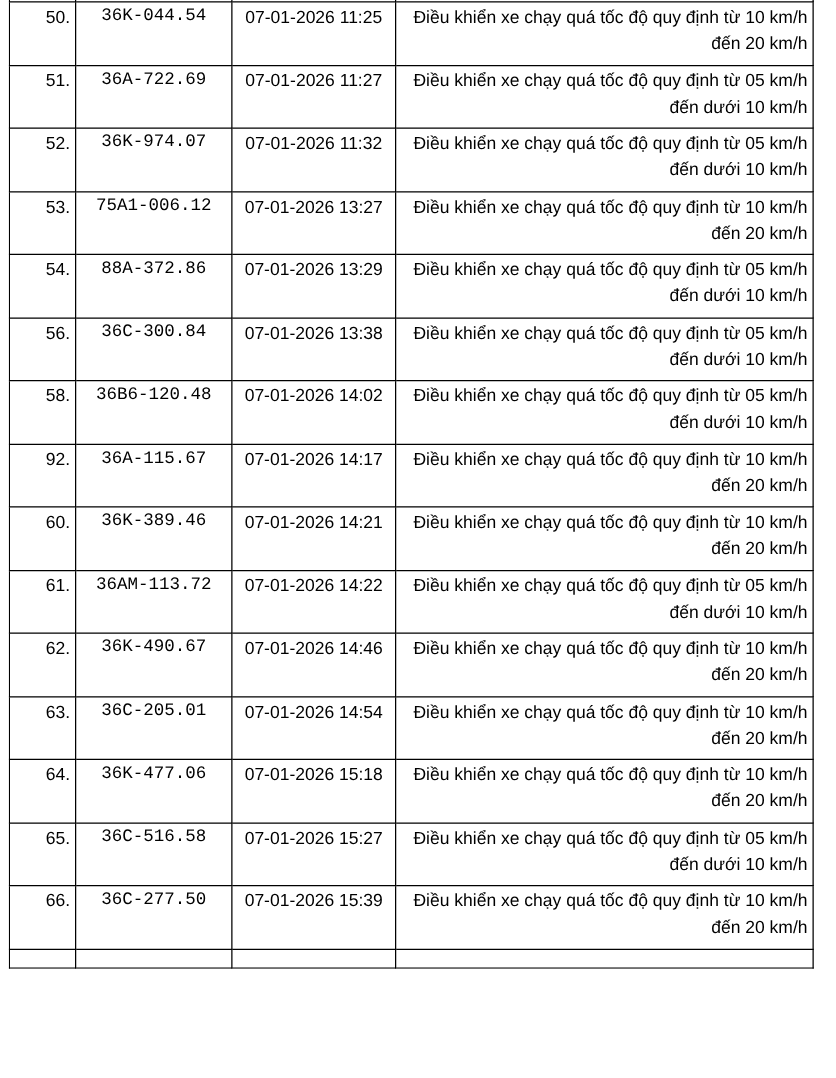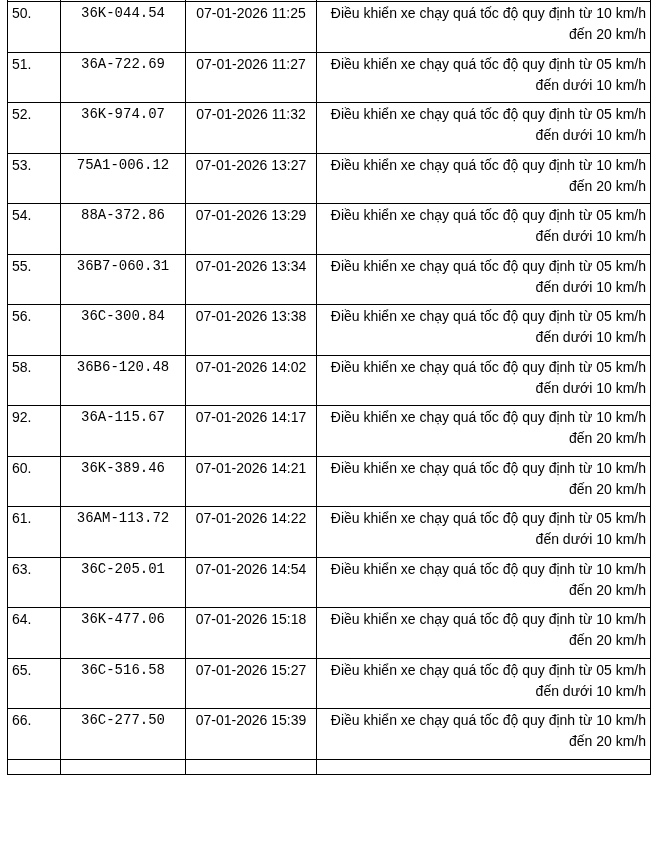--- a/index.html
+++ b/index.html
@@ -31,21 +31,21 @@
     font-size: 14px;
     line-height: 21px;
     padding: 1px 4px 0 4px;
     overflow: hidden;
     word-wrap: break-word;
   }
   tr.partial-top td { height: 2px; padding: 0; }
   tr.partial-bottom td { height: 14px; padding: 0; }
   tr.row td { height: 48.5px; }
   td.c-idx {
-    text-align: left;
+    text-align: right;
     padding-left: 6px;
     margin-top: 16px;
   }
   td.c-plate { text-align: center; font-family: Liberation Mono, monospace; }
   td.c-time { text-align: center; }
   td.c-viol {
     text-align: right;
     padding-left: 8px;
     padding-right: 8px;
   }
@@ -97,26 +97,20 @@
     <td class="c-viol">Điều khiển xe chạy quá tốc độ quy định từ 10 km/h đến 20 km/h</td>
   </tr>
 
   <tr class="row">
     <td class="c-idx">54.</td>
     <td class="c-plate">88A-372.86</td>
     <td class="c-time">07-01-2026 13:29</td>
     <td class="c-viol">Điều khiển xe chạy quá tốc độ quy định từ 05 km/h đến dưới 10 km/h</td>
   </tr>
 
-  <tr class="row">
-    <td class="c-idx">55.</td>
-    <td class="c-plate">36B7-060.31</td>
-    <td class="c-time">07-01-2026 13:34</td>
-    <td class="c-viol">Điều khiển xe chạy quá tốc độ quy định từ 05 km/h đến dưới 10 km/h</td>
-  </tr>
 
   <tr class="row">
     <td class="c-idx">56.</td>
     <td class="c-plate">36C-300.84</td>
     <td class="c-time">07-01-2026 13:38</td>
     <td class="c-viol">Điều khiển xe chạy quá tốc độ quy định từ 05 km/h đến dưới 10 km/h</td>
   </tr>
 
 
   <tr class="row">
@@ -140,20 +134,26 @@
     <td class="c-viol">Điều khiển xe chạy quá tốc độ quy định từ 10 km/h đến 20 km/h</td>
   </tr>
 
   <tr class="row">
     <td class="c-idx">61.</td>
     <td class="c-plate">36AM-113.72</td>
     <td class="c-time">07-01-2026 14:22</td>
     <td class="c-viol">Điều khiển xe chạy quá tốc độ quy định từ 05 km/h đến dưới 10 km/h</td>
   </tr>
 
+  <tr class="row">
+    <td class="c-idx">62.</td>
+    <td class="c-plate">36K-490.67</td>
+    <td class="c-time">07-01-2026 14:46</td>
+    <td class="c-viol">Điều khiển xe chạy quá tốc độ quy định từ 10 km/h đến 20 km/h</td>
+  </tr>
 
   <tr class="row">
     <td class="c-idx">63.</td>
     <td class="c-plate">36C-205.01</td>
     <td class="c-time">07-01-2026 14:54</td>
     <td class="c-viol">Điều khiển xe chạy quá tốc độ quy định từ 10 km/h đến 20 km/h</td>
   </tr>
 
   <tr class="row">
     <td class="c-idx">64.</td>

